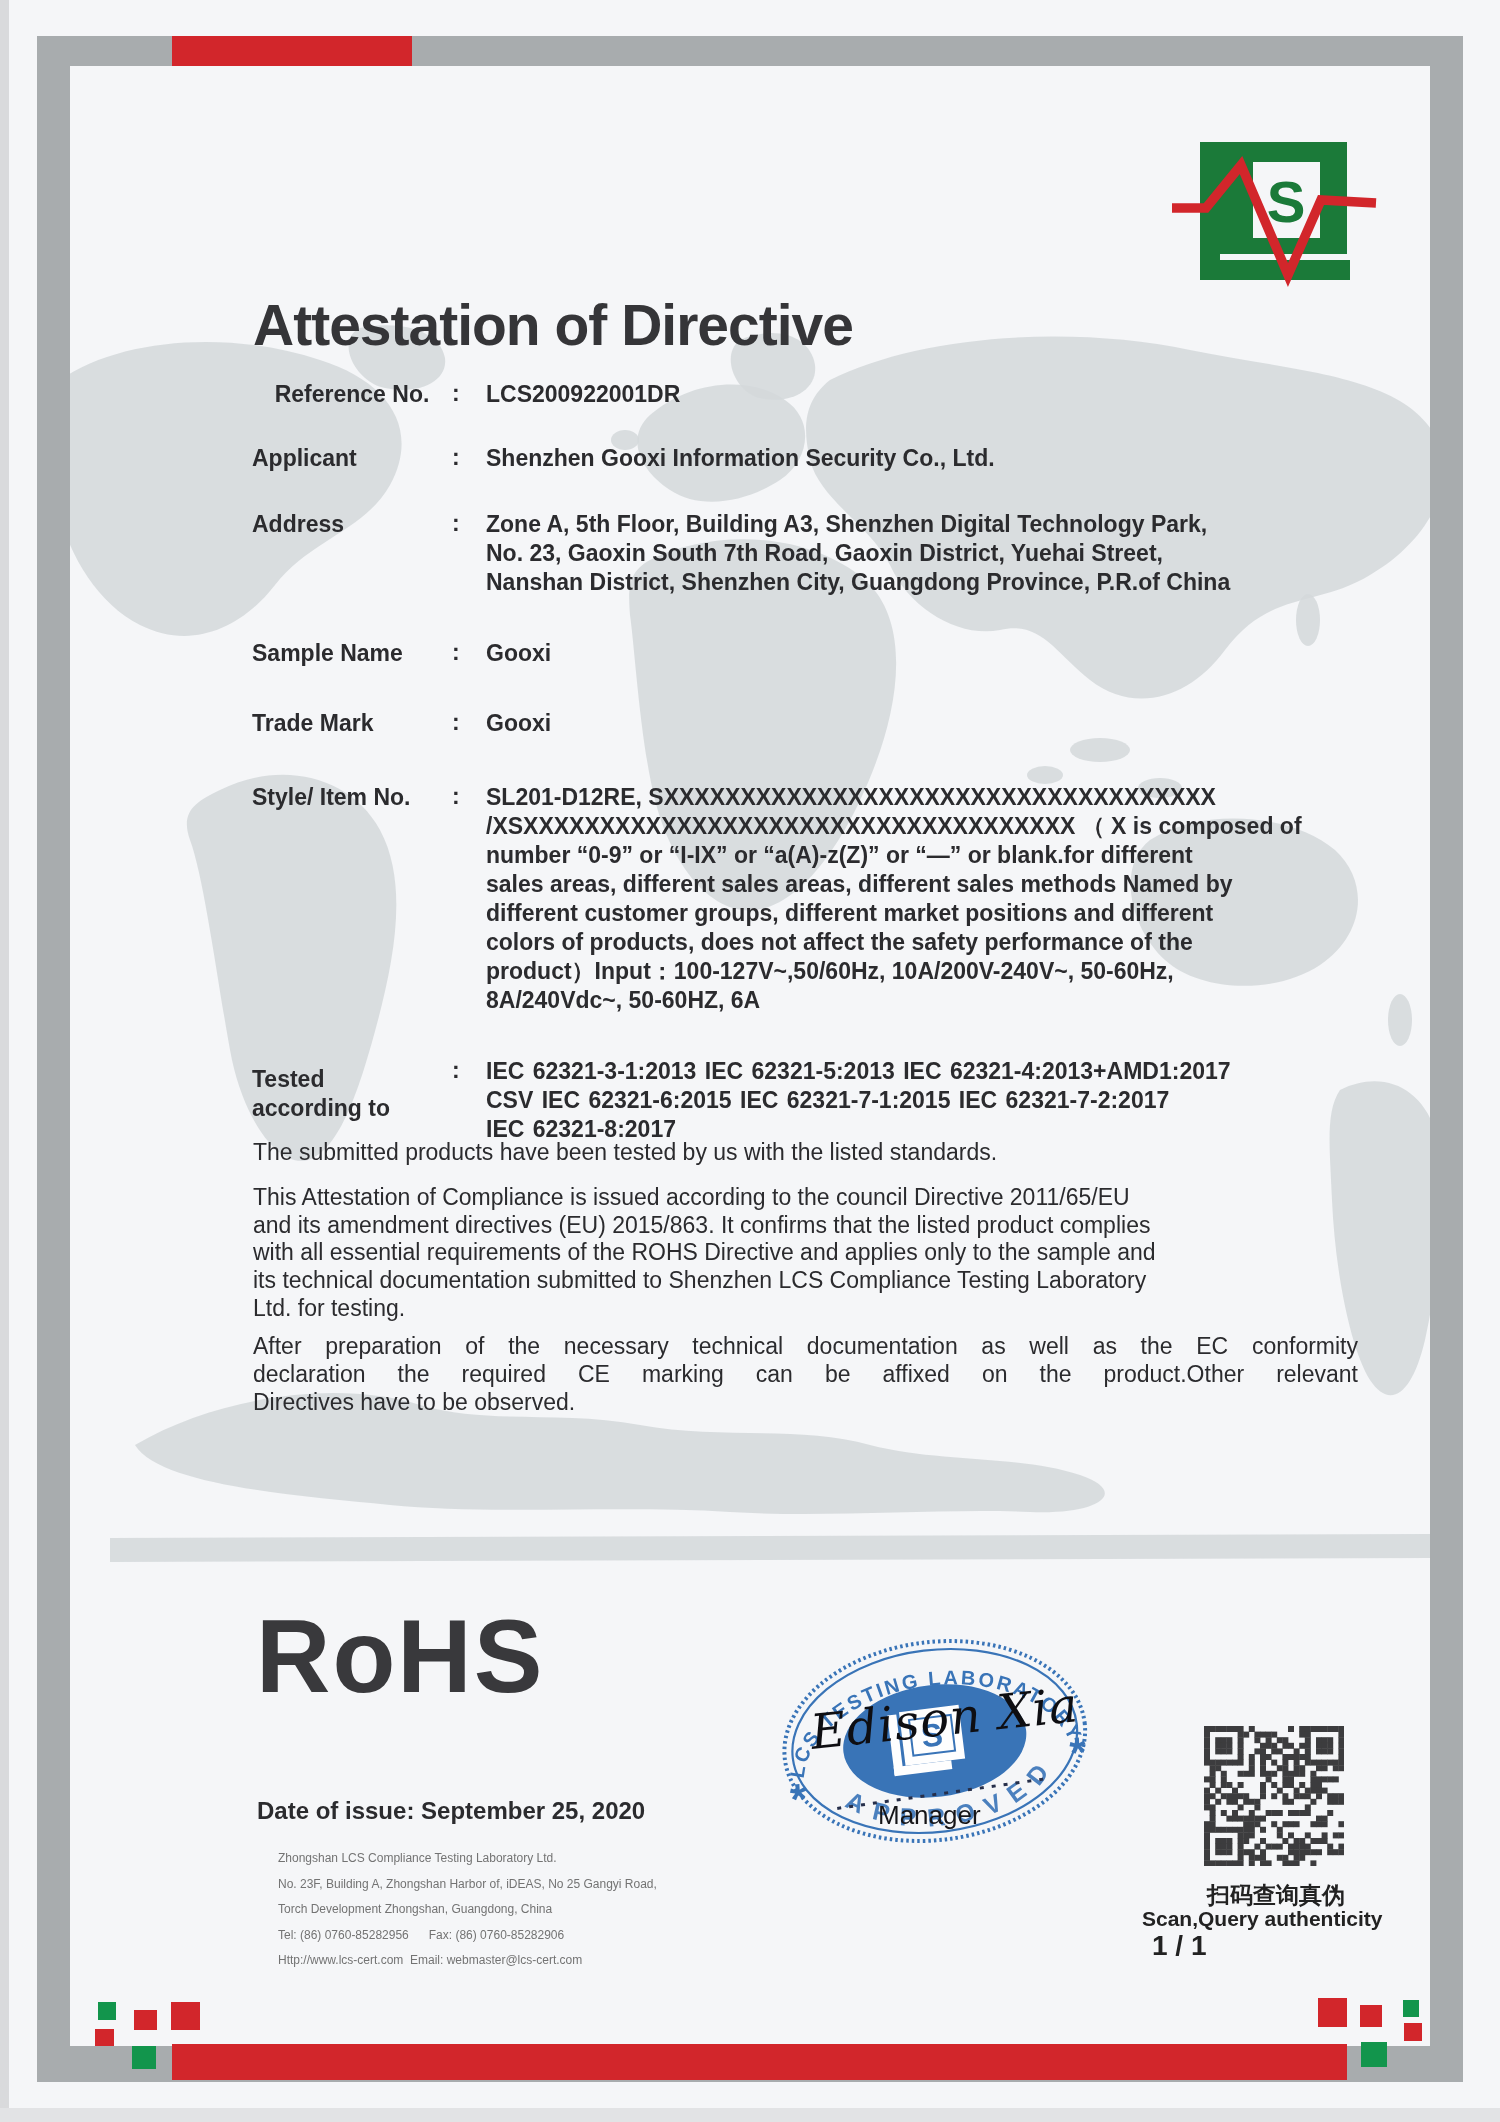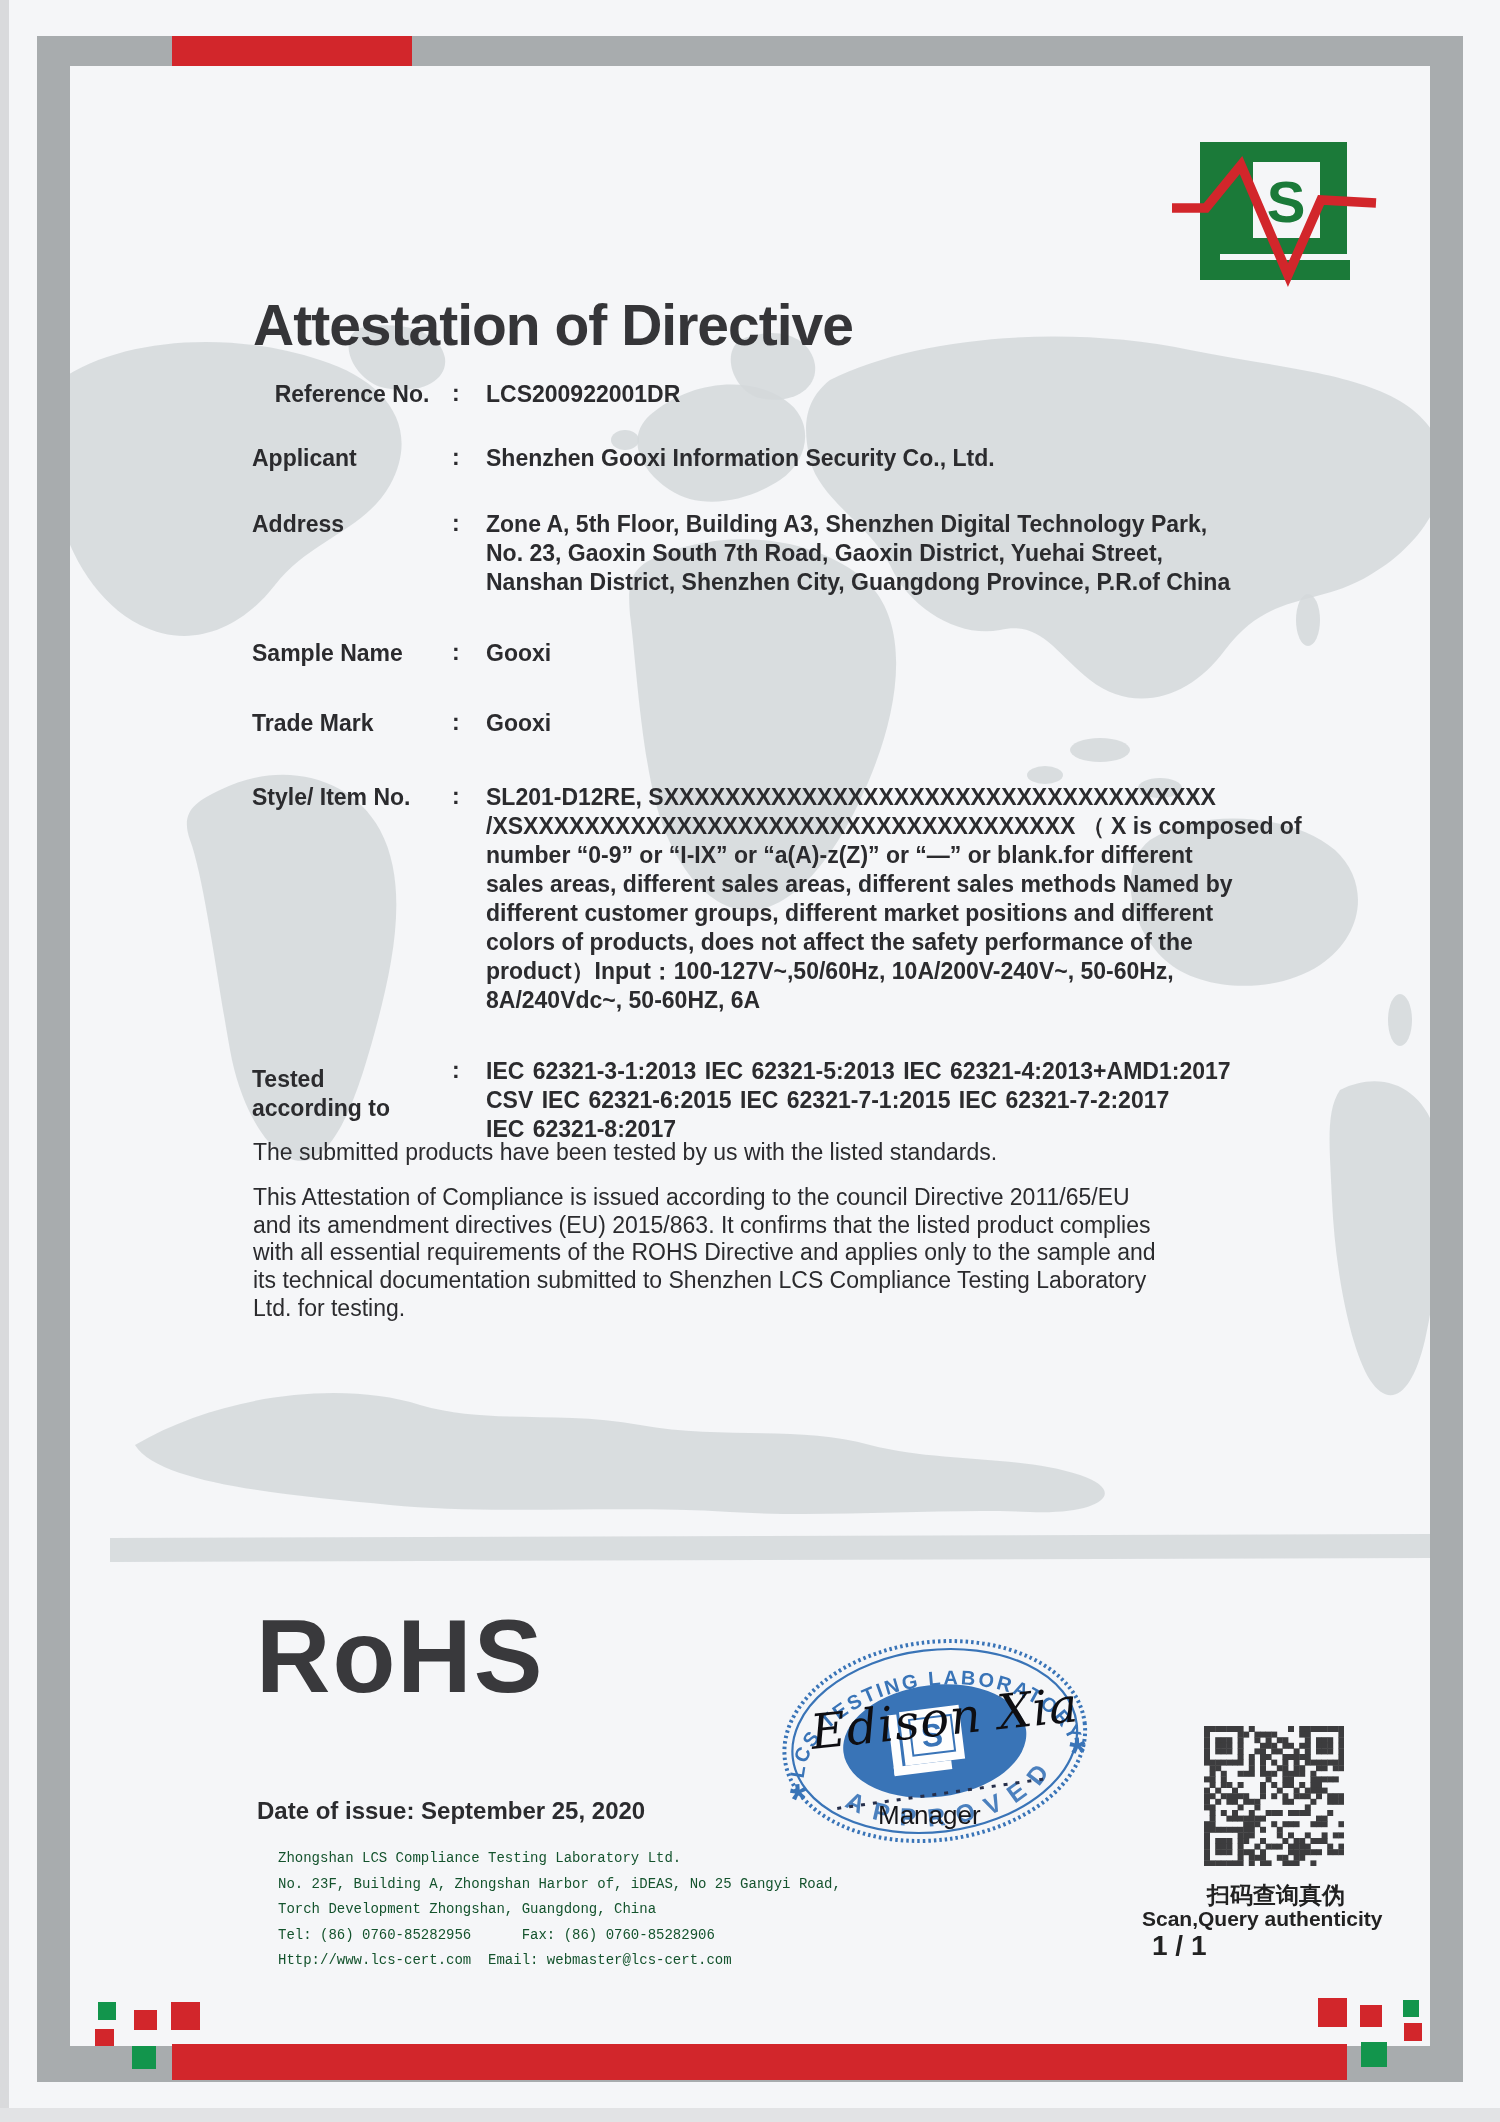--- a/index.html
+++ b/index.html
@@ -17,21 +17,21 @@
   .field-value{position:absolute;left:486px;width:880px;font-size:23px;font-weight:bold;
                line-height:29px;white-space:pre-line;color:#2b2b2e;}
   .note{position:absolute;left:253px;font-size:23px;color:#2b2b2e;}
   .para{position:absolute;left:253px;width:1105px;font-size:23px;line-height:27.7px;
         color:#2b2b2e;white-space:pre-line;}
   .jwrap{position:absolute;left:253px;width:1105px;font-size:23px;line-height:28px;color:#2b2b2e;}
   .jline{text-align:justify;text-align-last:justify;}
   .rohs{position:absolute;left:256px;top:1598px;font-size:103px;font-weight:bold;
         letter-spacing:2px;color:#39393c;}
   .issue-date{position:absolute;left:257px;top:1797px;font-size:24px;font-weight:bold;color:#2b2b2e;}
-  .lab{position:absolute;left:278px;top:1846px;font-size:14px;line-height:25.6px;color:#14532d;font-family:Liberation Mono, monospace;}
+  .lab{position:absolute;left:278px;top:1846px;font-size:12px;line-height:25.6px;color:#737373;}
   .lab div{white-space:pre;}
   .stamp{position:absolute;left:775px;top:1638px;width:320px;height:210px;
          transform:rotate(-7deg);opacity:0.94;}
   .signature{position:absolute;left:810px;top:1690px;font-family:"DejaVu Serif",serif;
              font-style:italic;font-size:48px;color:#0e0e12;transform:rotate(-6deg);
              letter-spacing:1px;}
   .signer{position:absolute;left:878px;top:1800px;font-size:26px;color:#151518;}
   .qr{position:absolute;left:1204px;top:1726px;}
   .qr-cn{position:absolute;left:1142px;top:1880px;width:268px;text-align:center;
          font-size:23px;font-weight:bold;color:#222;}
@@ -144,20 +144,25 @@
 CSV IEC 62321-6:2015 IEC 62321-7-1:2015 IEC 62321-7-2:2017
 IEC 62321-8:2017</div>
   </div>
 
   <div class="note" style="top:1139px;">The submitted products have been tested by us with the listed standards.</div>
   <div class="para" style="top:1184px;">This Attestation of Compliance is issued according to the council Directive 2011/65/EU
 and its amendment directives (EU) 2015/863. It confirms that the listed product complies
 with all essential requirements of the ROHS Directive and applies only to the sample and
 its technical documentation submitted to Shenzhen LCS Compliance Testing Laboratory
 Ltd. for testing.</div>
+  <div class="jwrap" style="top:1332px;">
+    <div class="jline">After preparation of the necessary technical documentation as well as the EC conformity</div>
+    <div class="jline">declaration the required CE marking can be affixed on the product.Other relevant</div>
+    <div>Directives have to be observed.</div>
+  </div>
 
   <div class="rohs">RoHS</div>
   <div class="issue-date">Date of issue: September 25, 2020</div>
 
   <svg class="stamp" viewBox="0 0 320 210">
     <ellipse cx="160" cy="103" rx="151" ry="99" fill="none" stroke="#2e6cb4" stroke-width="4" stroke-dasharray="2.5 3"></ellipse>
     <ellipse cx="160" cy="103" rx="143" ry="91" fill="none" stroke="#2e6cb4" stroke-width="2.2"></ellipse>
     <path id="arcTop" d="M 25,135 A 135,85 0 0 1 295,130" fill="none"></path>
     <text font-size="20" font-weight="bold" fill="#2e6cb4" letter-spacing="2.5" font-family="Liberation Sans, DejaVu Sans, sans-serif">
       <textPath href="#arcTop" startOffset="3%">LCS TESTING LABORATORY</textPath>

